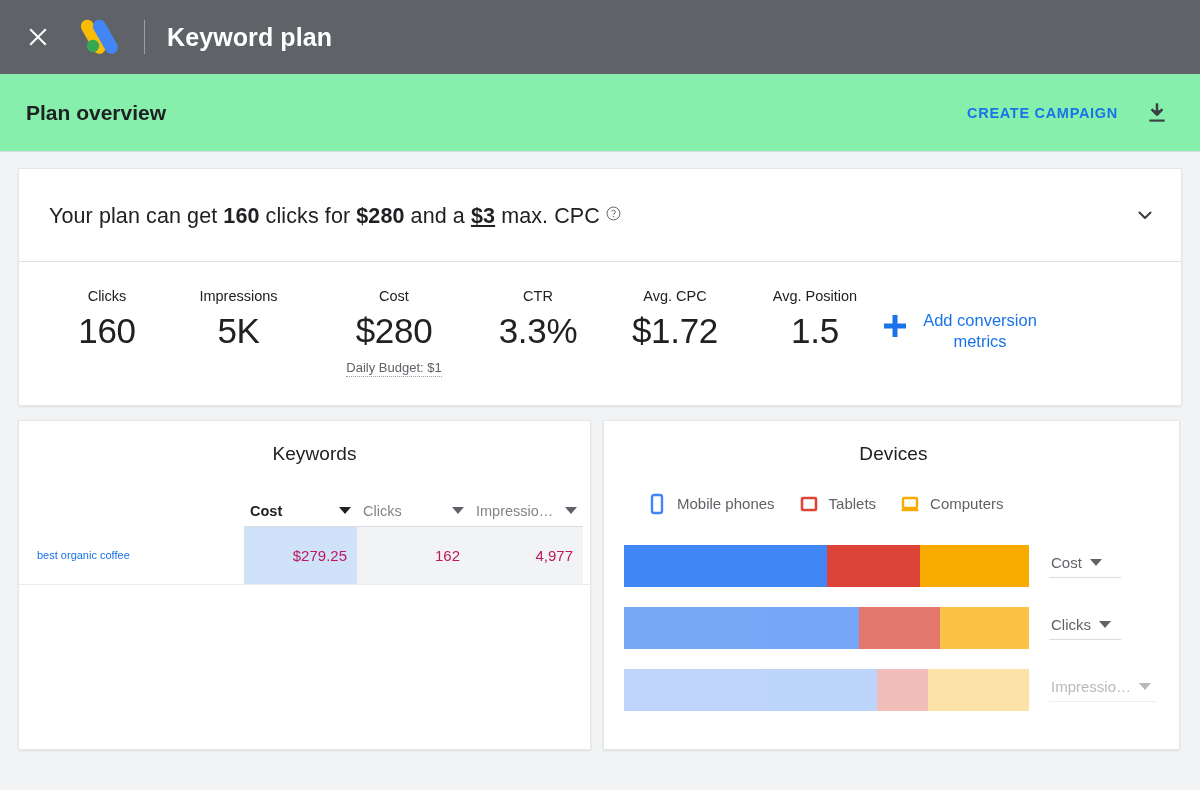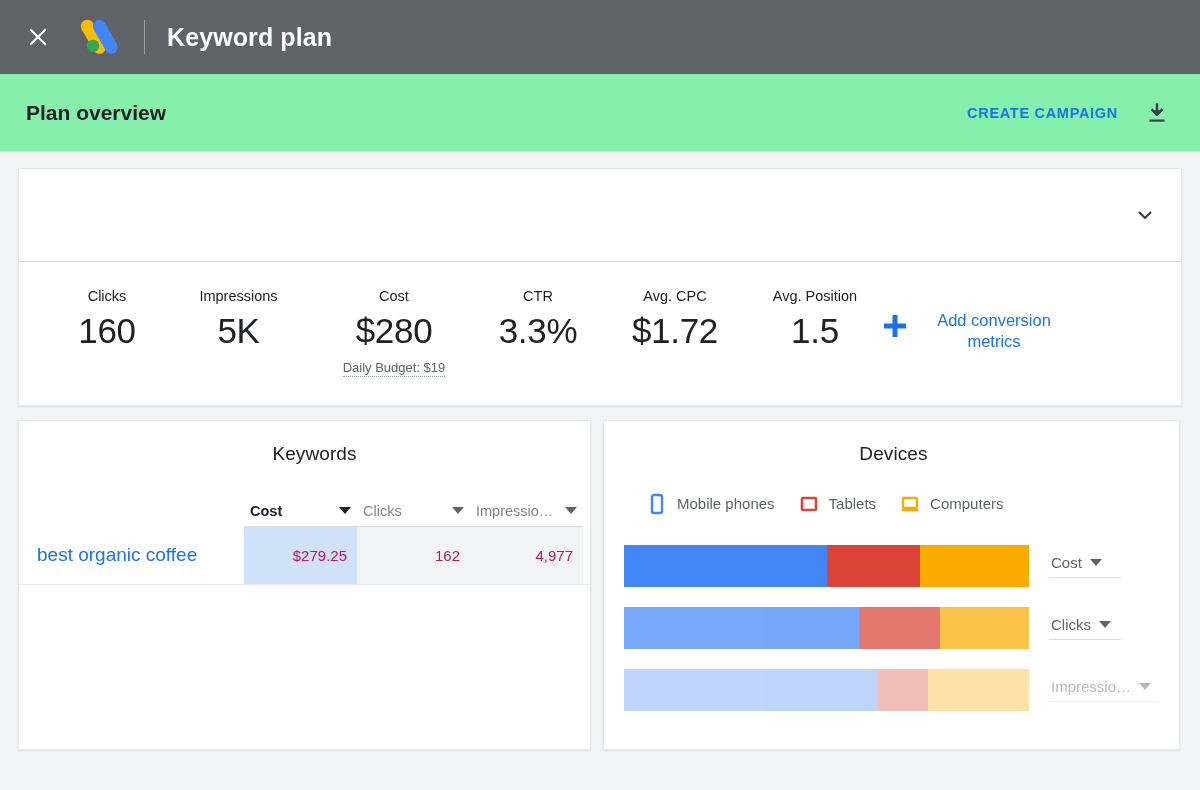--- a/index.html
+++ b/index.html
@@ -82,21 +82,21 @@
     border-bottom: 1px dotted #9aa0a6; display: inline-block; padding-bottom: 1px;
   }
   .m-clicks { width: 116px; }
   .m-impr   { width: 147px; }
   .m-cost   { width: 164px; }
   .m-ctr    { width: 124px; }
   .m-cpc    { width: 150px; }
   .m-pos    { width: 130px; }
 
   .add-conv {
-    display: flex; align-items: flex-start; gap: 14px;
+    display: flex; align-items: flex-start; 
     margin-top: 22px; cursor: pointer;
   }
   .plus-icon { width: 30px; height: 30px; flex: none; margin-top: 1px; }
   .add-conv-label {
     color: #1a73e8; font-size: 16.5px; line-height: 1.28; width: 140px;
   }
 
   
   .panels { display: flex; gap: 12px; margin-top: 14px; }
   .panel-keywords { width: 573px; height: 330px; position: relative; overflow: hidden; }
@@ -121,21 +121,21 @@
   .kw-col.active span { color: #202124; font-weight: bold; }
   .caret { width: 0; height: 0; border-left: 6px solid transparent;
            border-right: 6px solid transparent; border-top: 7px solid #5f6368; }
   .kw-col.active .caret { border-top-color: #202124; }
 
   .kw-row { display: flex; height: 58px; align-items: stretch; }
   .kw-cell-name {
     width: 225px; flex: none; display: flex; align-items: center;
     padding-left: 18px; background: #fff;
   }
-  .kw-cell-name a { color: #1a73e8; font-size: 19px; text-decoration: none; cursor: pointer; }
+  .kw-cell-name a { color: #1a73e8; font-size: 11px; text-decoration: none; cursor: pointer; }
   .kw-cell {
     width: 113px; flex: none; display: flex; align-items: center;
     justify-content: flex-end; padding-right: 10px;
     font-size: 15px; color: #be185d; background: #f1f3f4;
   }
   .kw-cell.highlight { background: #cfe2f9; }
   .kw-row-bottom { border-bottom: 1px solid #e8eaed; }
 
   
   .legend { display: flex; align-items: center; gap: 9px; padding: 28px 0 0 22px; margin-left: 20px; }
@@ -190,40 +190,49 @@
           <rect x="5" y="18" width="14" height="2" fill="#3c4043"></rect>
         </svg>
       </div>
     </div>
   </div>
 
   <div class="body-area">
 
     <div class="card">
       <div class="summary-head">
+        <div class="summary-text">
+          <span>Your plan can get </span><b>160</b><span> clicks for </span><b>$280</b><span> and a </span><u>$3</u><span> max. CPC</span><span class="help-icon">
+            <svg viewBox="0 0 20 20" width="15" height="15">
+              <circle cx="10" cy="10" r="8.6" fill="none" stroke="#5f6368" stroke-width="1.3"></circle>
+              <path d="M7.6 7.6 a2.4 2.4 0 1 1 2.9 2.8 v1.2" fill="none" stroke="#5f6368" stroke-width="1.3"></path>
+              <circle cx="10.3" cy="14.2" r=".95" fill="#5f6368"></circle>
+            </svg>
+          </span>
+        </div>
         <div class="chev-down">
           <svg viewBox="0 0 24 24" width="24" height="24">
             <path d="M6.5 9.5 L12 15 L17.5 9.5" fill="none" stroke="#3c4043" stroke-width="2.1" stroke-linecap="round" stroke-linejoin="round"></path>
           </svg>
         </div>
       </div>
 
       <div class="metrics">
         <div class="metric m-clicks">
           <div class="metric-label">Clicks</div>
           <div class="metric-value">160</div>
         </div>
         <div class="metric m-impr">
           <div class="metric-label">Impressions</div>
           <div class="metric-value">5K</div>
         </div>
         <div class="metric m-cost">
           <div class="metric-label">Cost</div>
           <div class="metric-value">$280</div>
-          <div class="metric-sub">Daily Budget: $19</div>
+          <div class="metric-sub">Daily Budget: $1</div>
         </div>
         <div class="metric m-ctr">
           <div class="metric-label">CTR</div>
           <div class="metric-value">3.3%</div>
         </div>
         <div class="metric m-cpc">
           <div class="metric-label">Avg. CPC</div>
           <div class="metric-value">$1.72</div>
         </div>
         <div class="metric m-pos">

